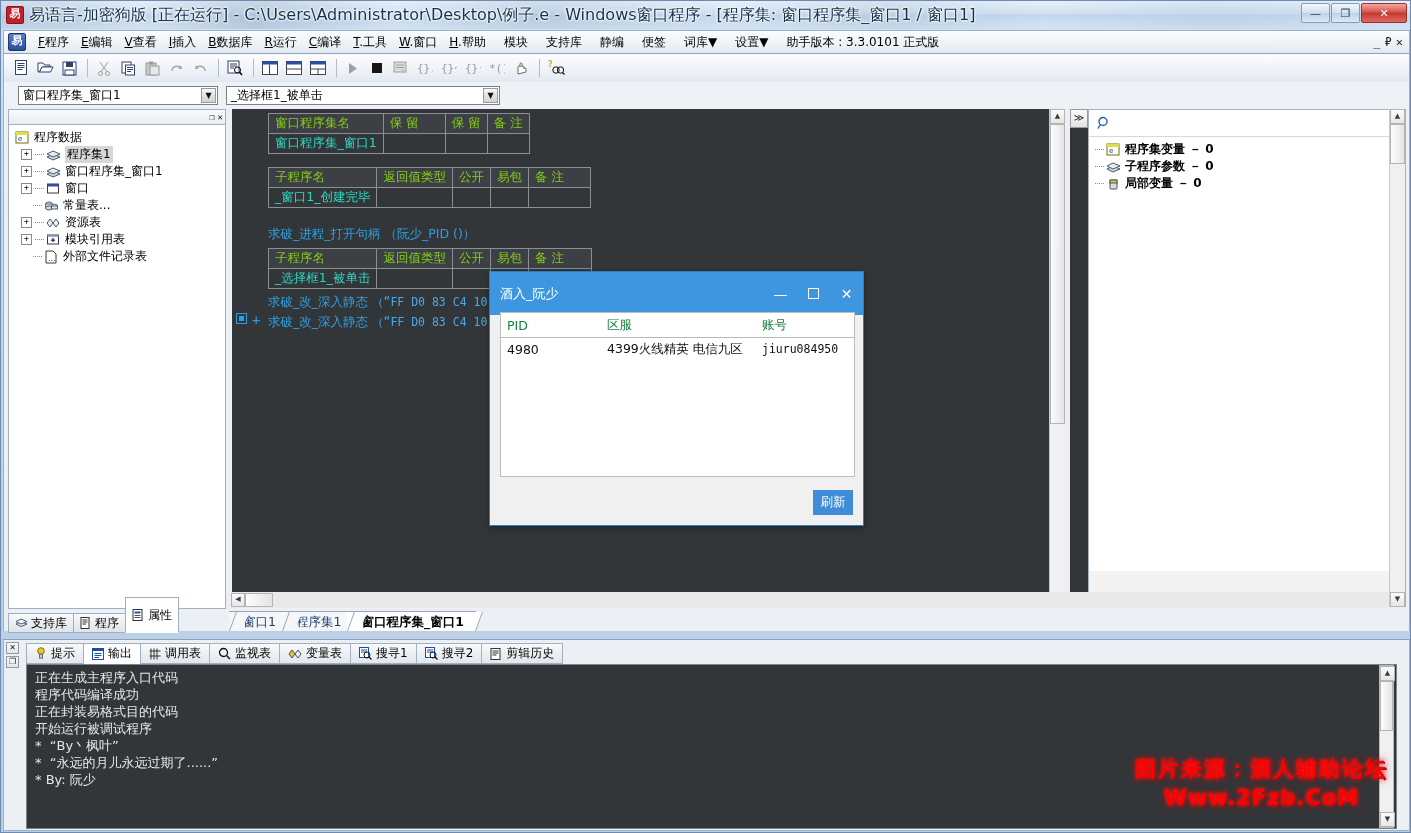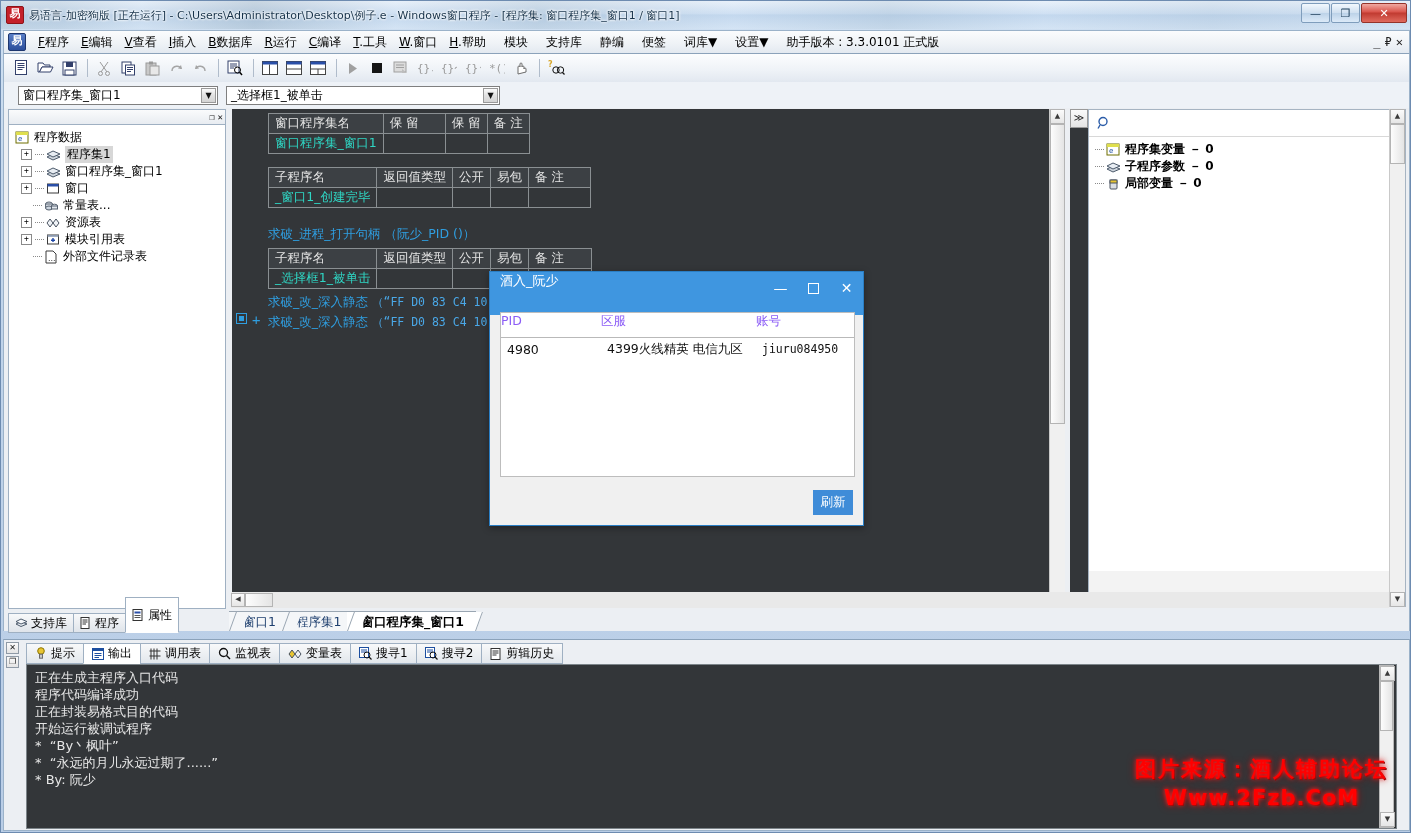--- a/index.html
+++ b/index.html
@@ -35,21 +35,21 @@
       rgba(215,228,240,.05) 100%);
     pointer-events:none;
   }
   .win-icon{
     width:16px;height:16px;margin-left:5px;margin-right:5px;
     background:#c4202a;border:1px solid #8d1318;border-radius:2px;
     color:#fff;font-size:11px;line-height:14px;text-align:center;font-weight:bold;
     position:relative;z-index:2;flex:none;
   }
   .title-text{
-    font-size:11px;color:#16324a;white-space:nowrap;position:relative;z-index:2;
+    font-size:16px;color:#16324a;white-space:nowrap;position:relative;z-index:2;
     text-shadow:0 0 3px #fff,0 0 3px #fff,0 0 2px #fff;
   }
   .winbtns{position:absolute;right:3px;top:2px;display:flex;gap:1px;z-index:3;}
   .wbtn{
     width:29px;height:20px;border:1px solid #7f9dbc;border-radius:2px;
     background:linear-gradient(180deg,#f2f8fd,#cfdff0 50%,#bcd2e8 51%,#dceaf8);
     font-size:11px;color:#20405c;display:flex;align-items:center;justify-content:center;
     box-sizing:border-box;
   }
   .wbtn.close{
@@ -146,21 +146,21 @@
   }
   .selname{background:#d7d7d7;padding:0 2px;}
 
   
   .codepane{
     position:absolute;left:228px;top:1px;width:832px;height:498px;
     background:#333639;overflow:hidden;
   }
   .code-tbl{border-collapse:collapse;margin-left:36px;}
   .code-tbl td{
-    border:1px solid #8a8f92;padding:1px 6px;font-size:12.5px;color:#e5e5e5;
+    border:1px solid #8a8f92;padding:1px 6px;font-size:12.5px;color:#84cc16;
     background:#3c4044;height:18px;box-sizing:border-box;white-space:nowrap;
   }
   .code-tbl td.val{color:#2fd6c4;background:#333639;}
   .code-tbl td.blank{background:#333639;}
   .codeline{
     margin-left:36px;font-size:12.5px;color:#2f9ee0;white-space:nowrap;line-height:19px;
     font-family:"DejaVu Sans","Liberation Sans",sans-serif;
   }
   .codeline .hex{font-family:"DejaVu Sans Mono","Liberation Mono",monospace;font-size:11.5px;color:#4aa8e8;}
   .gutter-mark{
@@ -262,33 +262,33 @@
     text-shadow:0 0 4px #ff2a2a,0 0 8px #b00000,1px 1px 0 #7a0000;
   }
 
   
   .dialog{
     position:absolute;left:488px;top:270px;width:375px;height:255px;
     background:#f0f0f0;border:1px solid #2a7ec4;box-sizing:border-box;z-index:60;
     box-shadow:0 2px 7px rgba(0,0,0,.35);
   }
   .dlg-title{
-    height:43px;background:#3f96e0;display:flex;align-items:flex-start;color:#fff;
+    height:43px;background:#3f96e0;display:flex;align-items:center;color:#fff;
     font-size:13px;padding-left:10px;
   }
   .dlg-btns{margin-left:auto;display:flex;height:32px;}
   .dlg-btn{width:33px;height:32px;display:flex;align-items:center;justify-content:center;color:#fff;font-size:14px;}
   .dlg-btn .sq{width:11px;height:11px;border:1.5px solid #fff;box-sizing:border-box;}
   .dlg-list{
     position:absolute;left:10px;top:40px;width:355px;height:165px;
     background:#fff;border:1px solid #bdbdbd;box-sizing:border-box;
   }
   .dl-head{
-    display:flex;height:24px;border-bottom:1px solid #b9b9b9;
-    font-size:12.5px;color:#8b5cf6;
+    display:flex;height:24px;align-items:center;border-bottom:1px solid #b9b9b9;
+    font-size:12.5px;color:#15803d;padding-left:6px;
   }
   .dl-row{display:flex;height:22px;align-items:center;font-size:12.5px;color:#111;padding-left:6px;}
   .c-pid{width:68px;flex:none;}
   .c-srv{width:155px;flex:none;margin-left:32px;}
   .c-acc{width:120px;flex:none;font-family:"DejaVu Sans Mono","Liberation Mono",monospace;font-size:11.5px;}
   .dl-head .c-acc{font-family:Liberation Sans, sans-serif;font-size:12.5px;}
   .dlg-refresh{
     position:absolute;right:10px;bottom:10px;width:40px;height:25px;
     background:#3f8cd8;color:#fff;font-size:12.5px;
     display:flex;align-items:center;justify-content:center;border:none;

